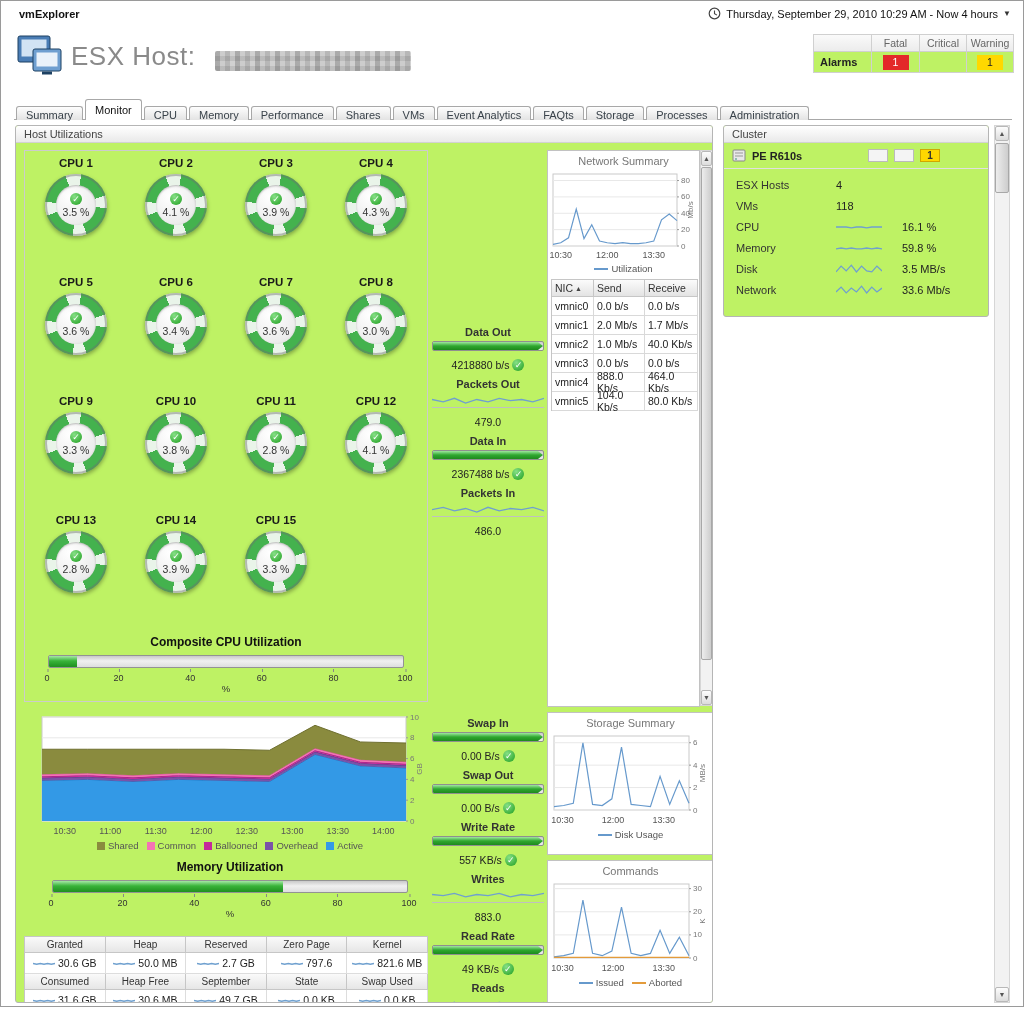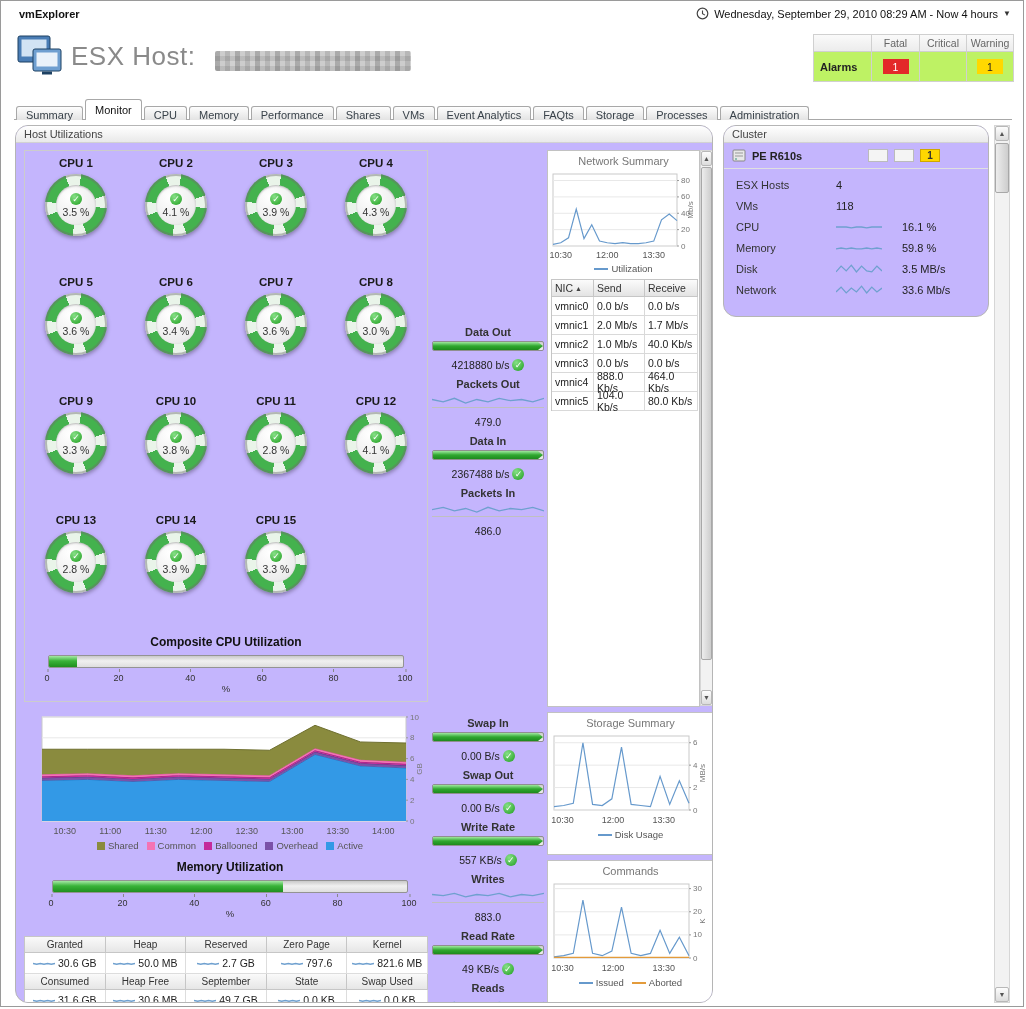--- a/index.html
+++ b/index.html
@@ -14,34 +14,34 @@
   
   #host-icon { position:absolute; left:16px; top:34px; width:46px; height:42px; }
   #page-title { position:absolute; left:70px; top:40px; font-size:26px; color:#8a8a8a; letter-spacing:0.5px; }
   #host-redacted { position:absolute; left:214px; top:50px; width:196px; height:20px; border-radius:2px; background-color:#d9d9d9;
      background-image: repeating-linear-gradient(90deg, rgba(0,0,0,0.20) 0 5px, rgba(0,0,0,0.04) 5px 10px, rgba(0,0,0,0.14) 10px 15px, rgba(0,0,0,0.02) 15px 20px),
                        repeating-linear-gradient(0deg, rgba(0,0,0,0.10) 0 5px, rgba(0,0,0,0.02) 5px 10px);
      filter: blur(0.6px); }
   #alarms-table { position:absolute; left:812px; top:33px; display:grid; grid-template-columns:58px 48px 47px 47px; border-top:1px solid #d0d0d0; border-left:1px solid #d0d0d0; background:#bef264; }
   .al-cell { border-right:1px solid #d0d0d0; border-bottom:1px solid #d0d0d0; height:17px; display:flex; align-items:center; justify-content:center; font-size:10.5px; color:#666; }
   .al-h { background:linear-gradient(#fafafa,#ececec); }
-  .al-r2 { height:30px; }
+  .al-r2 { height:21px; }
   .al-label { justify-content:flex-start; padding-left:6px; font-weight:bold; color:#222; font-size:11px; }
   .alarm-count { min-width:26px; height:15px; display:flex; align-items:center; justify-content:center; font-size:10.5px; }
   .alarm-count.fatal { background:#e32929; color:#fff; }
   .alarm-count.warning { background:#ffd800; color:#222; }
 
   
   #tabbar { position:absolute; left:13px; top:98px; width:998px; height:21px; border-bottom:1px solid #a8a8a8; display:flex; align-items:flex-end; gap:2px; padding-left:2px; }
   .tab { height:14px; line-height:17px; padding:0 9px; border:1px solid #a8a8a8; border-bottom:none; border-radius:3px 3px 0 0;
          background:linear-gradient(#fefefe,#e3e3e3); font-size:11px; color:#39424a; position:relative; top:1px; cursor:pointer; white-space:nowrap; }
   .tab.active { background:#fff; height:21px; line-height:20px; z-index:2; color:#111; }
 
   
-  .panel { position:absolute; border:1px solid #b5b5b5; border-radius:13px; background:#c4b5fd; overflow:hidden; }
+  .panel { position:absolute; border:1px solid #b5b5b5; border-radius:3px; background:#bef264; overflow:hidden; }
   .panel-hd { height:17px; background:linear-gradient(#ffffff,#e9e9e9); border-bottom:1px solid #d2d2d2; font-size:11px; color:#444; padding:2px 8px 0; }
   #host-panel { left:14px; top:124px; width:698px; height:878px; }
   #cluster-panel { left:722px; top:124px; width:266px; height:192px; }
 
   
   #cpu-box { position:absolute; left:8px; top:24px; width:404px; height:552px; border:1px solid #cccccc; }
   #cpu-grid { position:absolute; left:1px; top:3px; width:400px; display:grid; grid-template-columns:repeat(4,1fr); }
   .cpu-cell { height:119px; text-align:center; padding-top:3px; }
   .cpu-label { font-size:11.5px; font-weight:bold; color:#1a1a1a; }
   .gauge { width:62px; height:62px; border-radius:50%; margin:5px auto 0; position:relative;
@@ -135,21 +135,21 @@
 <body>
 
 <div id="page">
 
   <div id="app-title">vmExplorer</div>
   <div id="time-group">
     <svg width="13" height="13" viewBox="0 0 13 13">
       <circle cx="6.5" cy="6.5" r="5.3" fill="none" stroke="#444" stroke-width="1.2"></circle>
       <path d="M6.5 3.6 V6.6 L9 8.1" stroke="#444" stroke-width="1.1" fill="none"></path>
     </svg>
-    <span>Wednesday, September 29, 2010 08:29 AM - Now 4 hours</span>
+    <span>Thursday, September 29, 2010 10:29 AM - Now 4 hours</span>
     <span id="time-dd">▼</span>
   </div>
 
   <svg id="host-icon" viewBox="0 0 46 42">
     <rect x="1" y="1" width="32" height="26" rx="2" fill="#4a7db5" stroke="#1d4163"></rect>
     <rect x="4.5" y="4.5" width="25" height="17" fill="#d2e3f3"></rect>
     <rect x="16" y="14" width="28" height="22" rx="2" fill="#6f9fd0" stroke="#1d4163"></rect>
     <rect x="19.5" y="17.5" width="21" height="14" fill="#eaf2fa"></rect>
     <rect x="25" y="36.5" width="10" height="3" fill="#1d4163"></rect>
   </svg>

